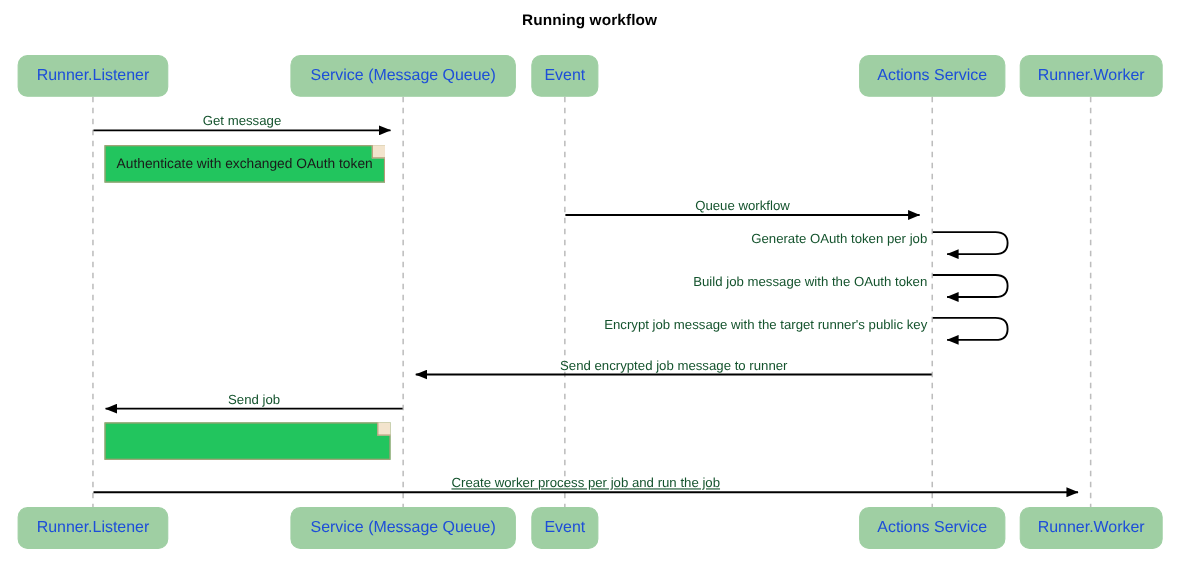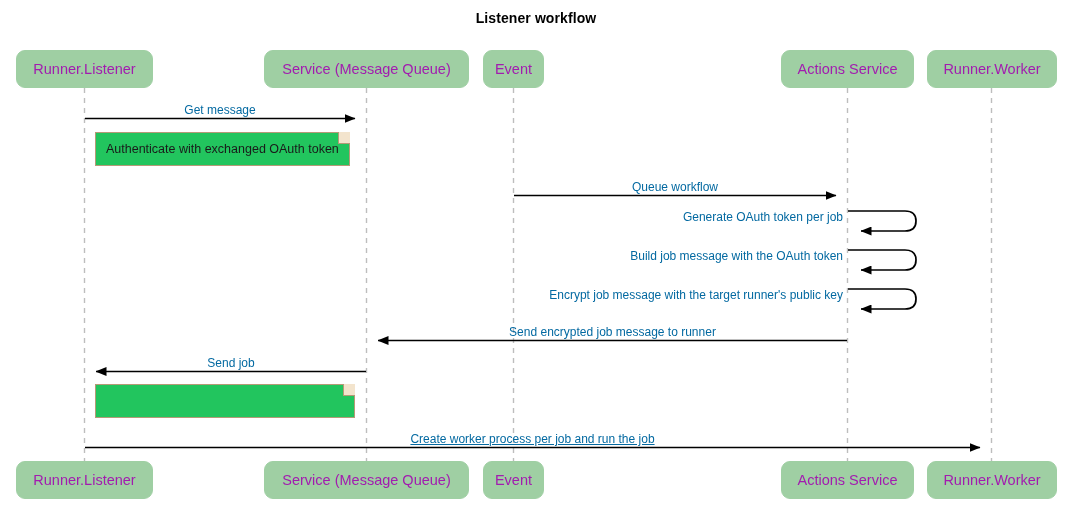--- a/index.html
+++ b/index.html
@@ -34,21 +34,21 @@
   .participant {
     position: absolute;
     box-sizing: border-box;
     background: #9fcfa3;
     border: 1px solid #9fcfa3;
     border-radius: 9px;
     display: flex;
     align-items: center;
     justify-content: center;
     font-size: 14.5px;
-    color: #a21caf;
+    color: #1d4ed8;
     white-space: nowrap;
     height: 38px;
   }
   .note {
     position: absolute;
     box-sizing: border-box;
     background: #22c55e;
     border: 1px solid #b59a77;
     font-size: 12.5px;
     color: #1a1a1a;
@@ -64,38 +64,38 @@
     top: -1px;
     width: 11px;
     height: 11px;
     background: #f3e4cd;
     border-left: 1px solid #b59a77;
     border-bottom: 1px solid #b59a77;
   }
   .msg-label {
     position: absolute;
     font-size: 12px;
-    color: #0369a1;
+    color: #14532d;
     white-space: nowrap;
     text-align: center;
   }
   svg.layer {
     position: absolute;
     left: 0; top: 0;
     width: 1072px;
     height: 523px;
     pointer-events: none;
   }
 </style>
 </head>
 <body>
 
 <div id="diagram-root">
 
-  <div id="diagram-title">Listener workflow</div>
+  <div id="diagram-title">Running workflow</div>
 
   <svg class="layer" viewBox="0 0 1072 523">
     <defs>
       <marker id="arrowhead-right" markerWidth="11" markerHeight="9" refX="10.5" refY="4.5" orient="auto" markerUnits="userSpaceOnUse">
         <path d="M0,0 L11,4.5 L0,9 z" fill="#000000"></path>
       </marker>
       <marker id="arrowhead-left" markerWidth="11" markerHeight="9" refX="10.5" refY="4.5" orient="auto" markerUnits="userSpaceOnUse">
         <path d="M0,0 L11,4.5 L0,9 z" fill="#000000"></path>
       </marker>
     </defs>

